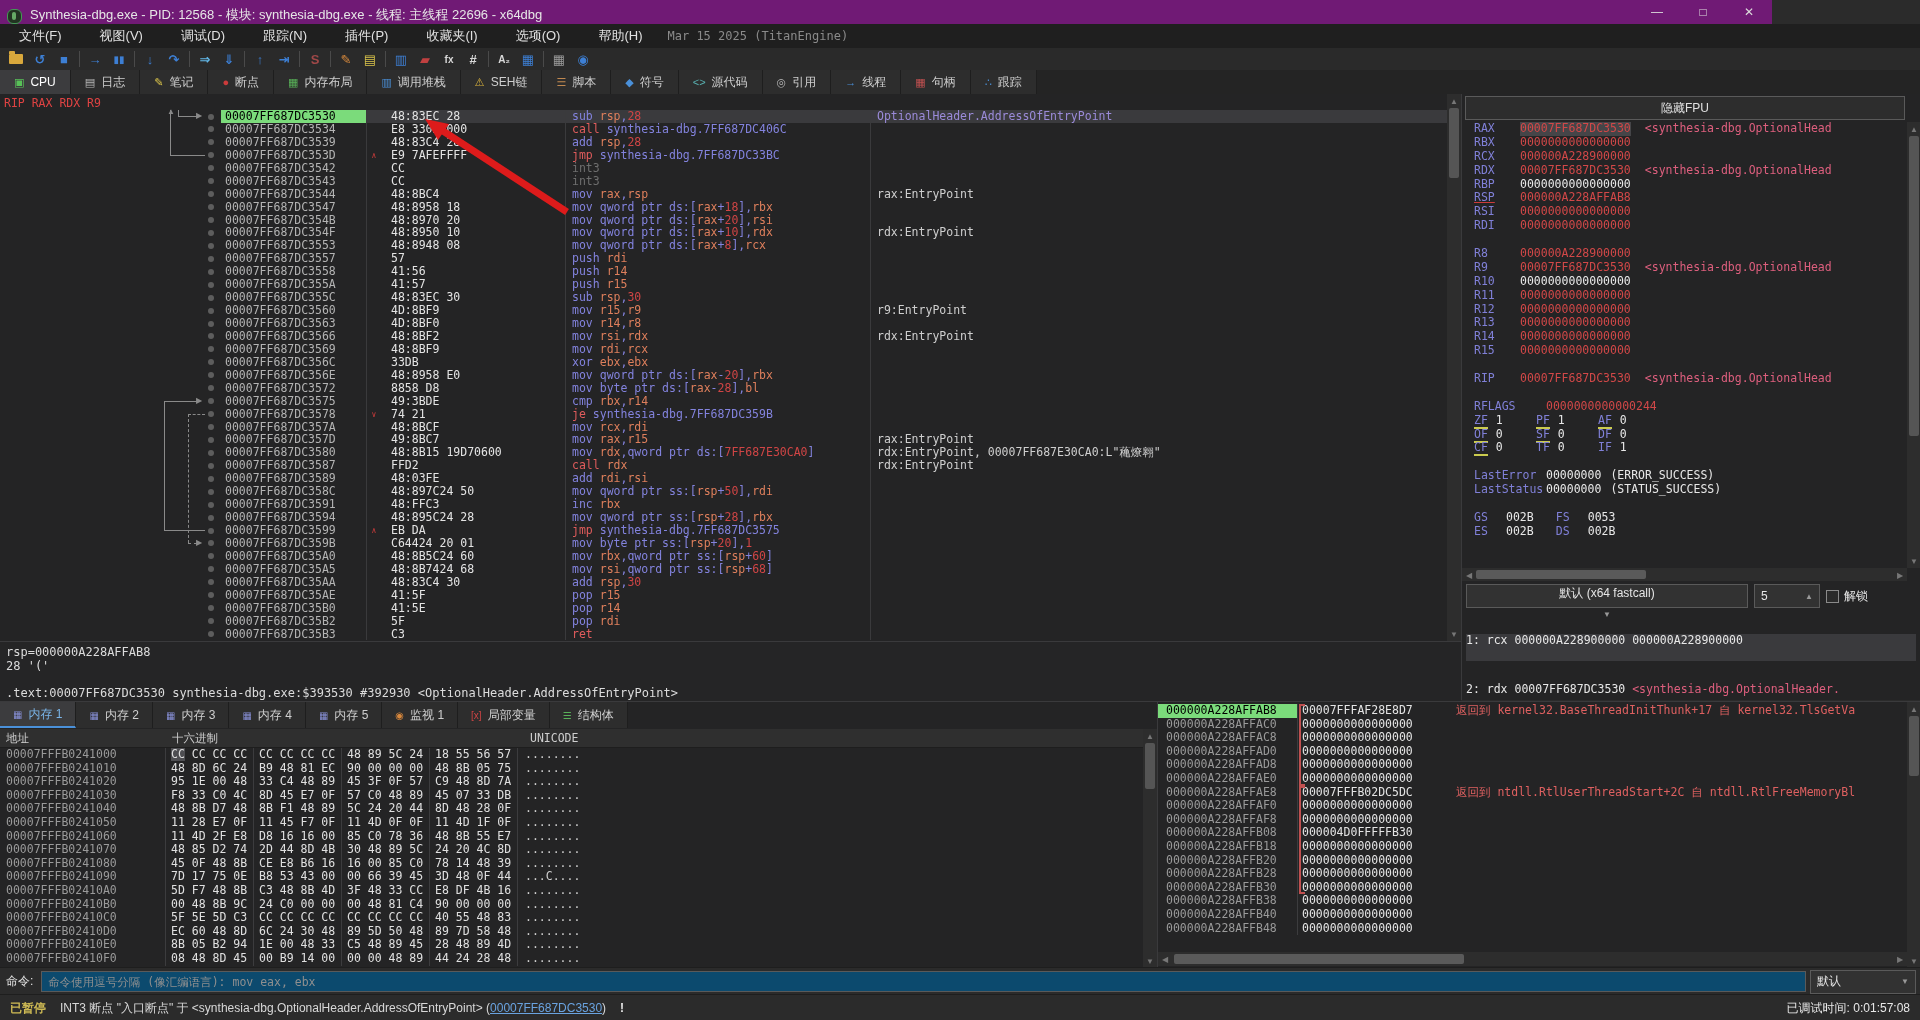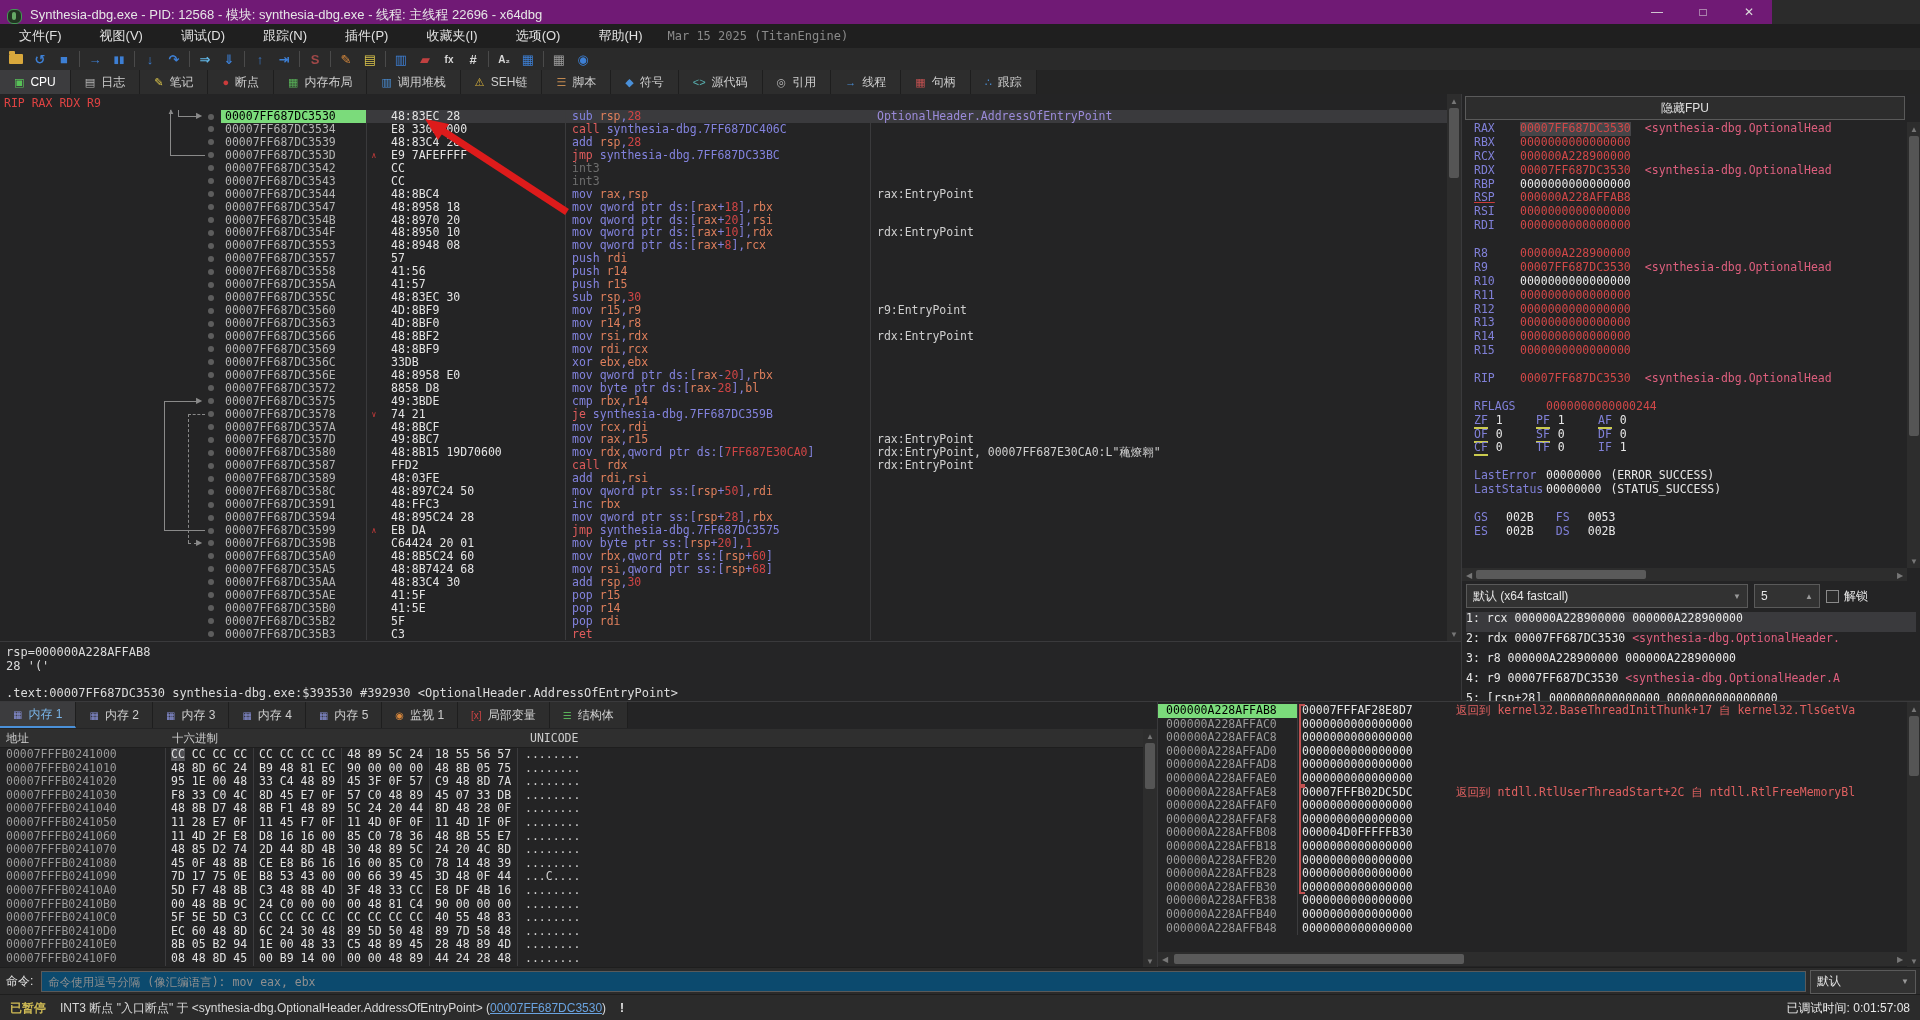--- a/index.html
+++ b/index.html
@@ -69,27 +69,27 @@
   .rwhite{color:#e8e8e8;}
   .flg{display:inline-block;width:62px;}
   .fname{color:#8080d8;} .fname.u{border-bottom:2px solid #cbcb4f;}
   .fval{color:#e8e8e8;padding-left:8px;}
   
   #reg-hscroll{position:absolute;left:0;top:474px;width:445px;height:13px;background:#2d2d2d;}
   #reg-hthumb{position:absolute;left:14px;top:2px;width:170px;height:9px;background:#5a5a5a;border-radius:2px;}
   
   #fastcall{position:absolute;left:0;top:489px;width:459px;height:26px;display:flex;align-items:center;gap:6px;padding-left:4px;}
   .combo{height:22px;border:1px solid #5a5a5a;background:#323232;color:#e6e6e6;font-size:12px;display:flex;align-items:center;padding:0 6px;gap:8px;}
-  #cc-combo{width:268px;justify-content:space-between;}
+  #cc-combo{width:268px;justify-content:space-between;flex-direction:column;}
   #cc-count{width:52px;justify-content:space-between;}
   .carr{color:#999;font-size:8px;}
   #cc-unlock{display:flex;align-items:center;gap:5px;color:#e6e6e6;font-size:12px;}
   #cc-unlock .cb{width:11px;height:11px;border:1px solid #8a8a8a;background:#2a2a2a;}
   #args{position:absolute;left:4px;top:518px;width:450px;height:80px;font-family:"DejaVu Sans Mono",monospace;font-size:11.5px;}
-  .arow{height:20px;line-height:13.6px;color:#e8e8e8;white-space:pre;overflow:hidden;}
+  .arow{height:27px;line-height:13.6px;color:#e8e8e8;white-space:pre;overflow:hidden;margin-top:22px;}
   .arow.sel{background:#3a3a3d;}
   .asym{color:#de5f7e;}
   
   #infobox{position:absolute;left:0;top:641px;width:1461px;height:60px;background:#252526;border-top:1px solid #3a3a3c;
     font-family:"DejaVu Sans Mono",monospace;font-size:12px;color:#dcdcdc;padding:3px 0 0 6px;box-sizing:border-box;}
   #infobox div{line-height:14px;white-space:pre;}
   #info-line3{margin-top:13px;}
   
   #bottom{position:absolute;left:0;top:701px;width:1920px;height:266px;background:#242425;border-top:1px solid #3a3a3c;}
   #memtabs{position:absolute;left:0;top:0;height:26px;display:flex;}

